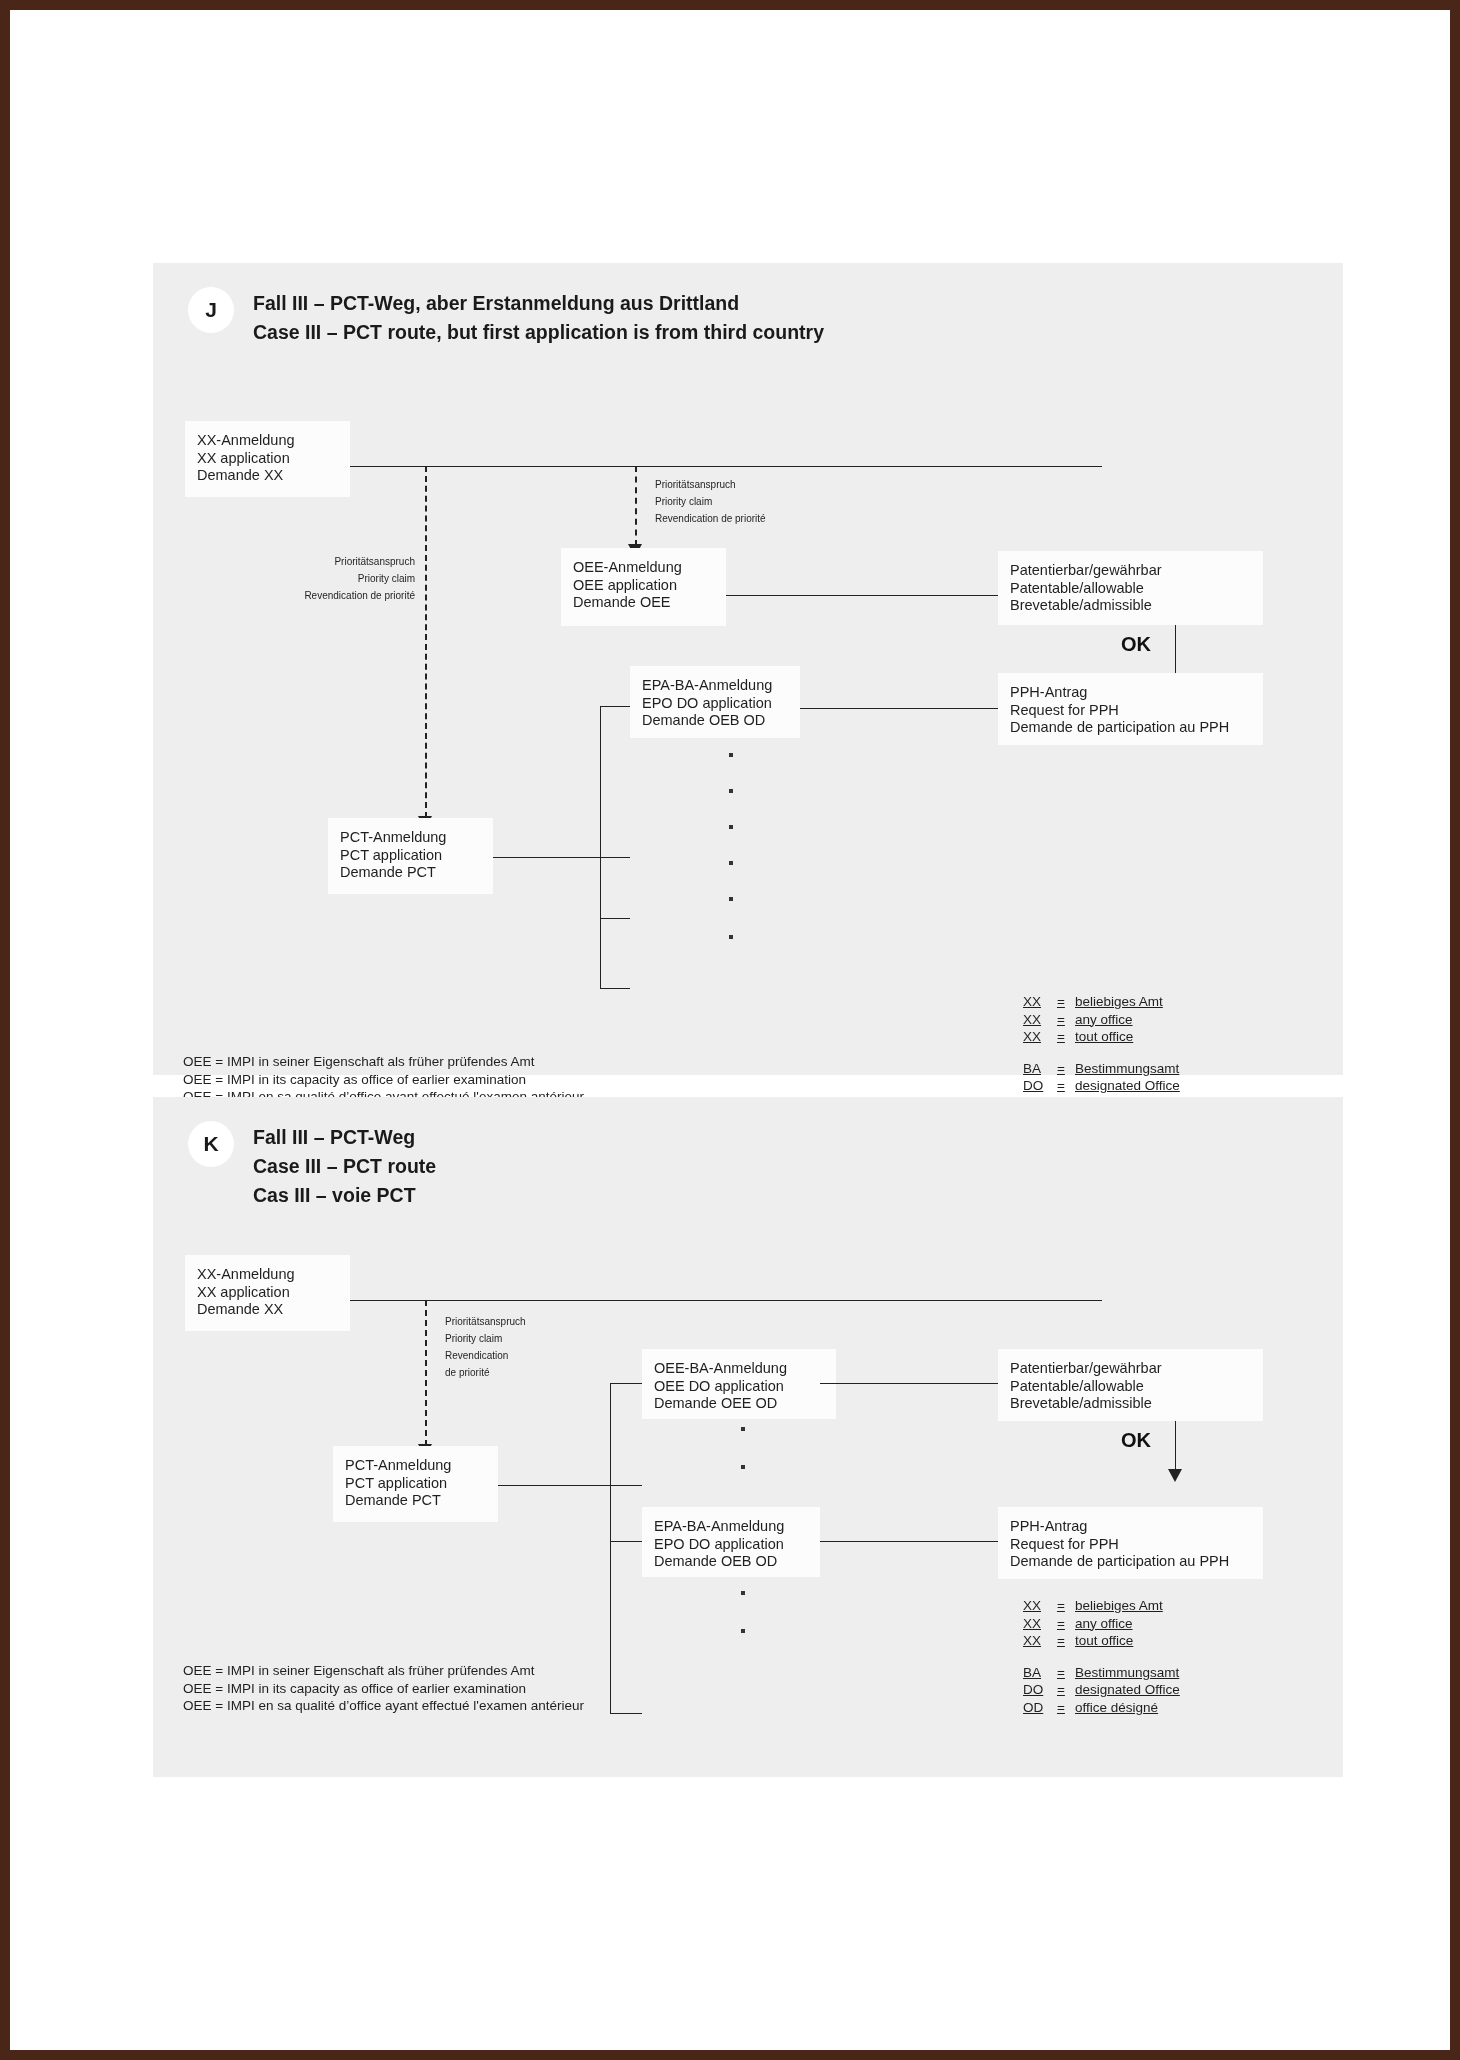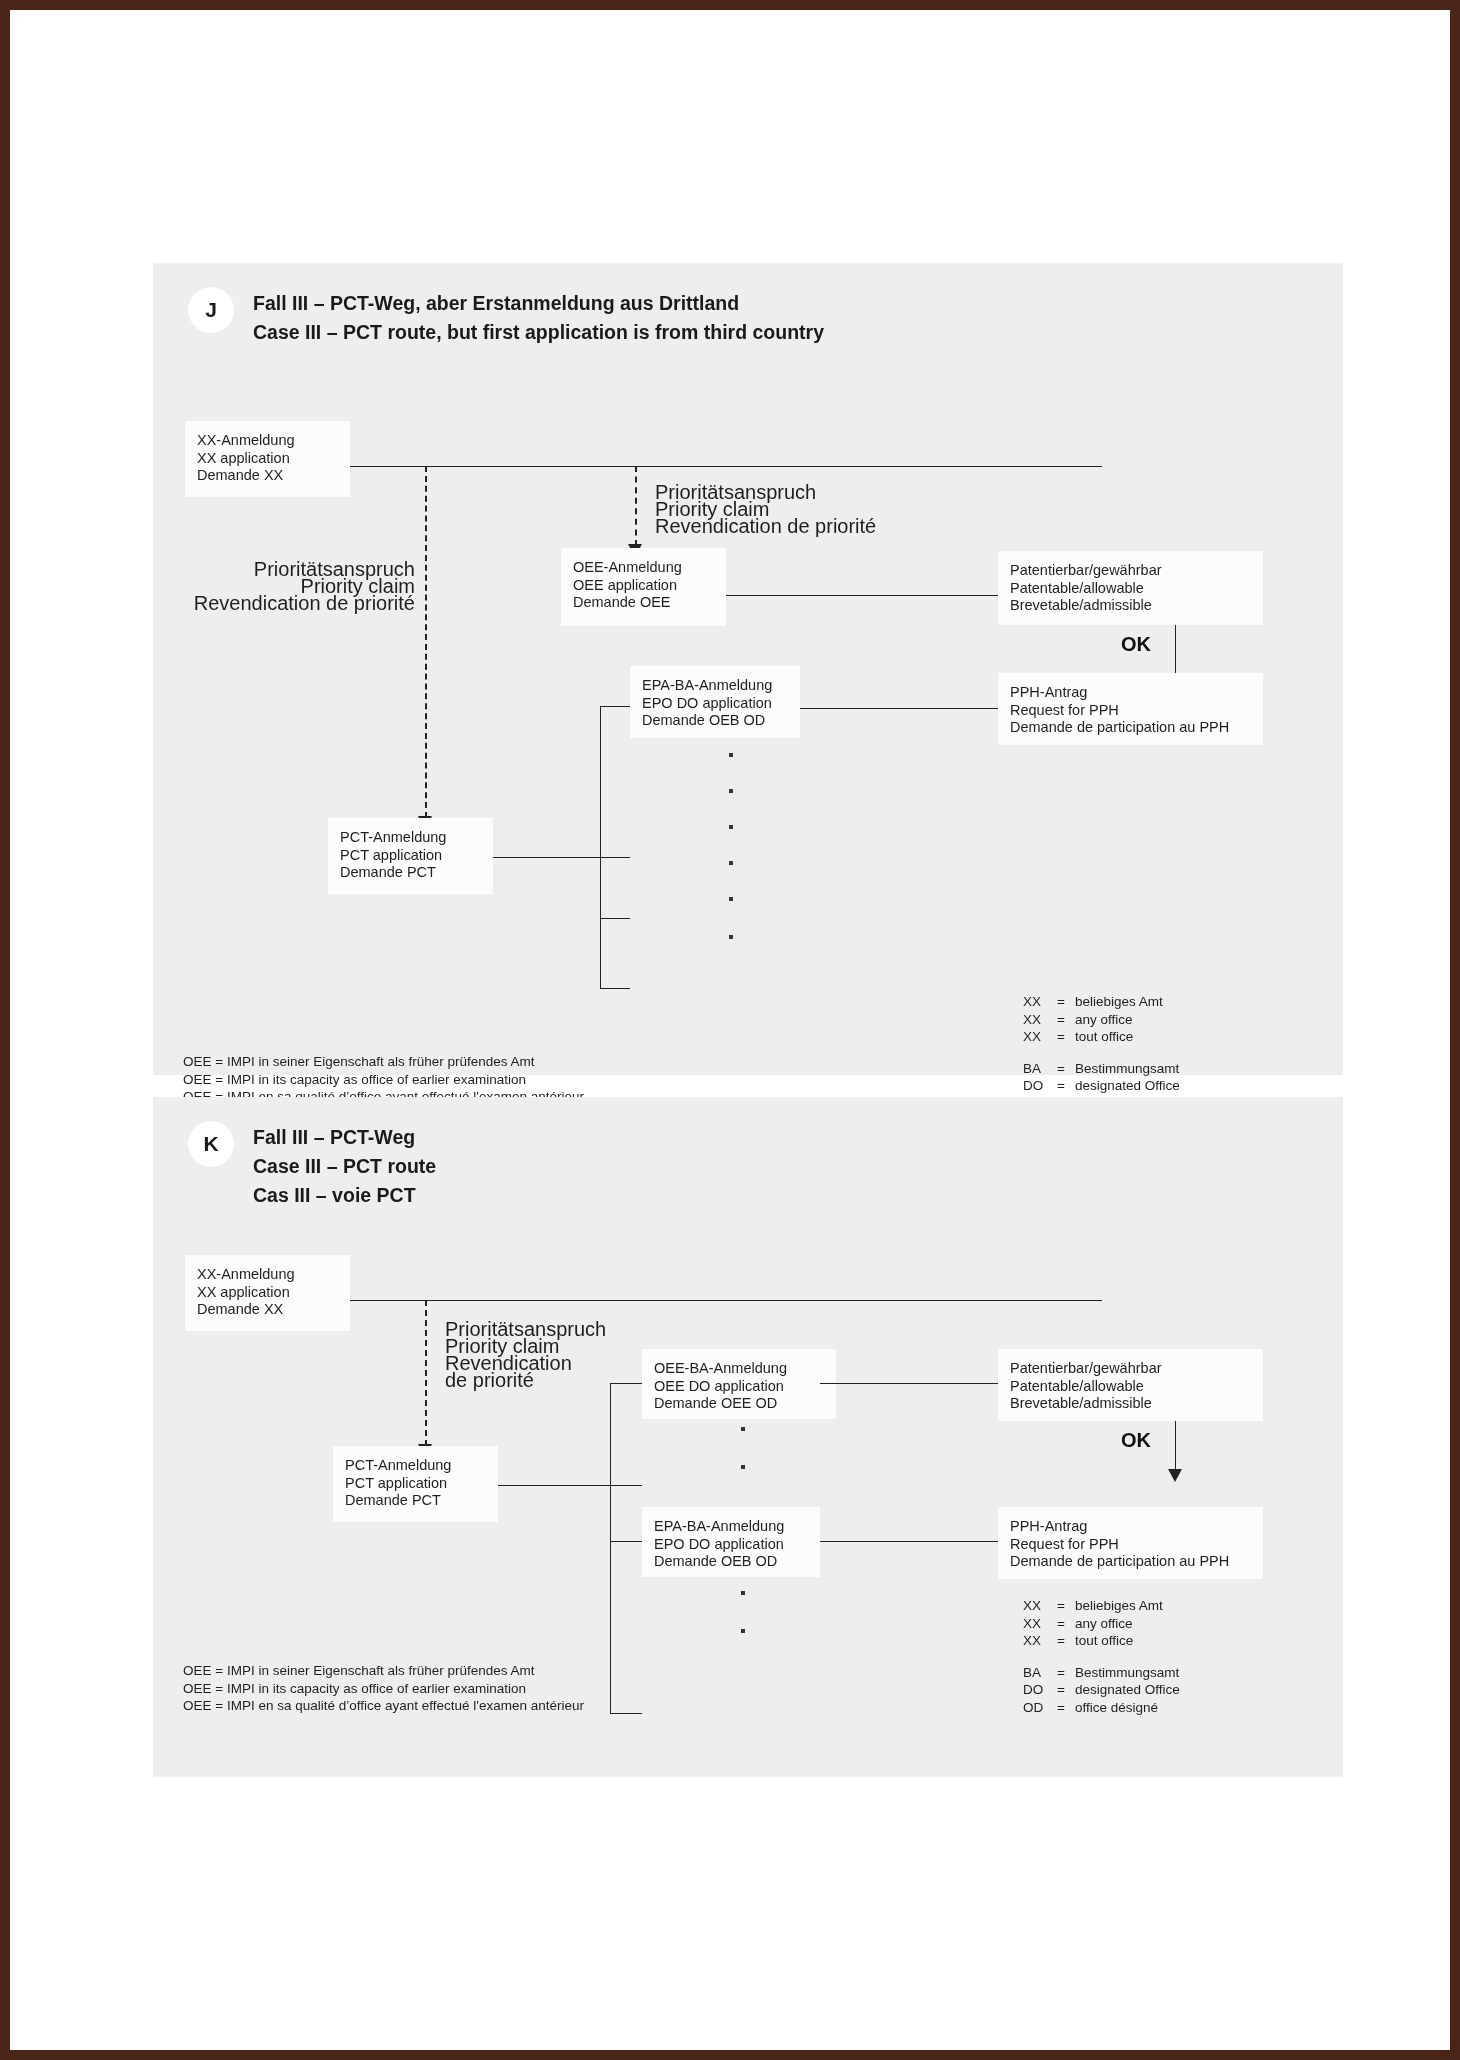--- a/index.html
+++ b/index.html
@@ -57,45 +57,44 @@
     font-size:14.5px;
     line-height:17.5px;
     color:#1f1f1f;
     padding:11px 0 0 12px;
   }
   .box div{white-space:nowrap;}
 
   
   .lbl{
     position:absolute;
-    font-size:20px;
+    font-size:10px;
     line-height:17px;
     color:#1f1f1f;
     white-space:nowrap;
-    margin-top:8px;
   }
   .lbl div{white-space:nowrap;}
   .lbl.right{text-align:right;}
 
   
   .legend{
     position:absolute;
     font-size:13.5px;
     line-height:17.5px;
     color:#1f1f1f;
     white-space:nowrap;
   }
   .legend div{white-space:nowrap;}
   .legend-tab{
     position:absolute;
     font-size:13.5px;
     line-height:17.5px;
     color:#1f1f1f;
   }
-  .legend-tab table{border-collapse:collapse;}
+  .legend-tab table{border-collapse:collapse;text-decoration:underline;}
   .legend-tab td{padding:0 0 0 0;font-size:13.5px;line-height:17.5px;white-space:nowrap;}
   .legend-tab td.k{width:34px;}
   .legend-tab td.e{width:18px;}
   .legend-tab tr.gap td{height:14px;}
 
   
   .hl{position:absolute;height:0;border-top:1.6px solid #222;}
   .vl{position:absolute;width:0;border-left:1.6px solid #222;}
   .dash{position:absolute;width:0;border-left:2.4px dashed #222;}
 

